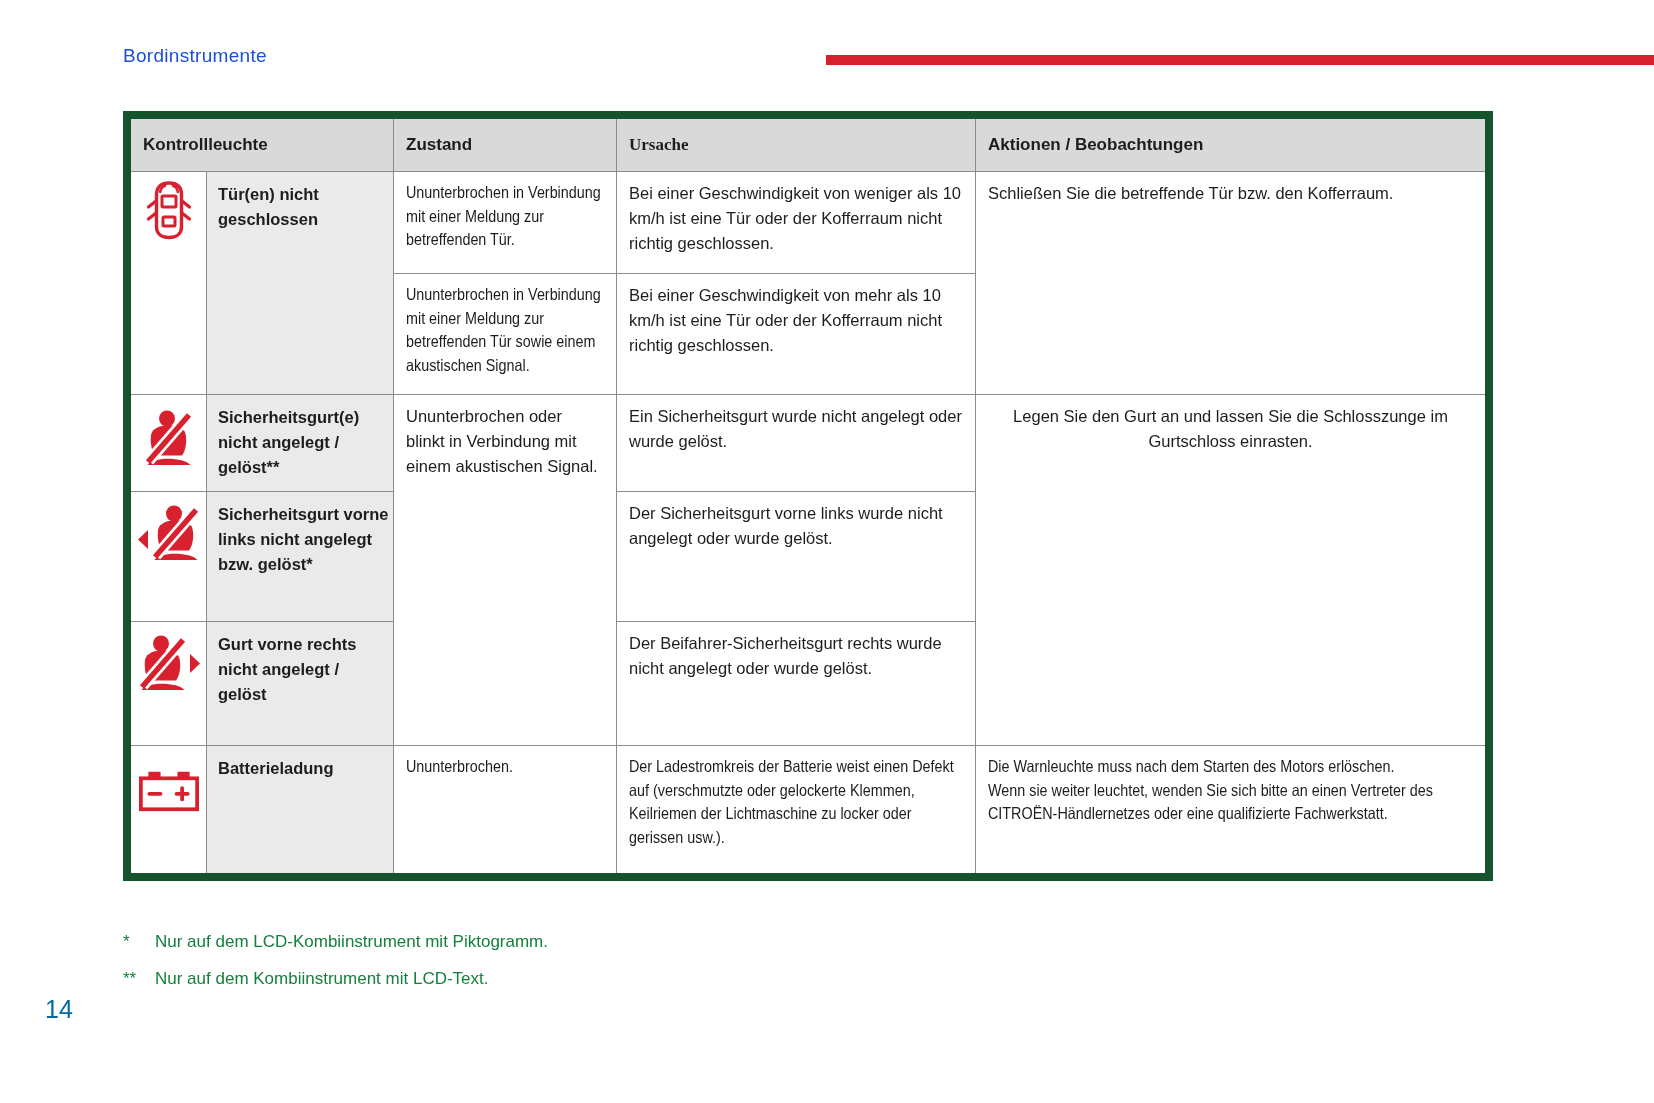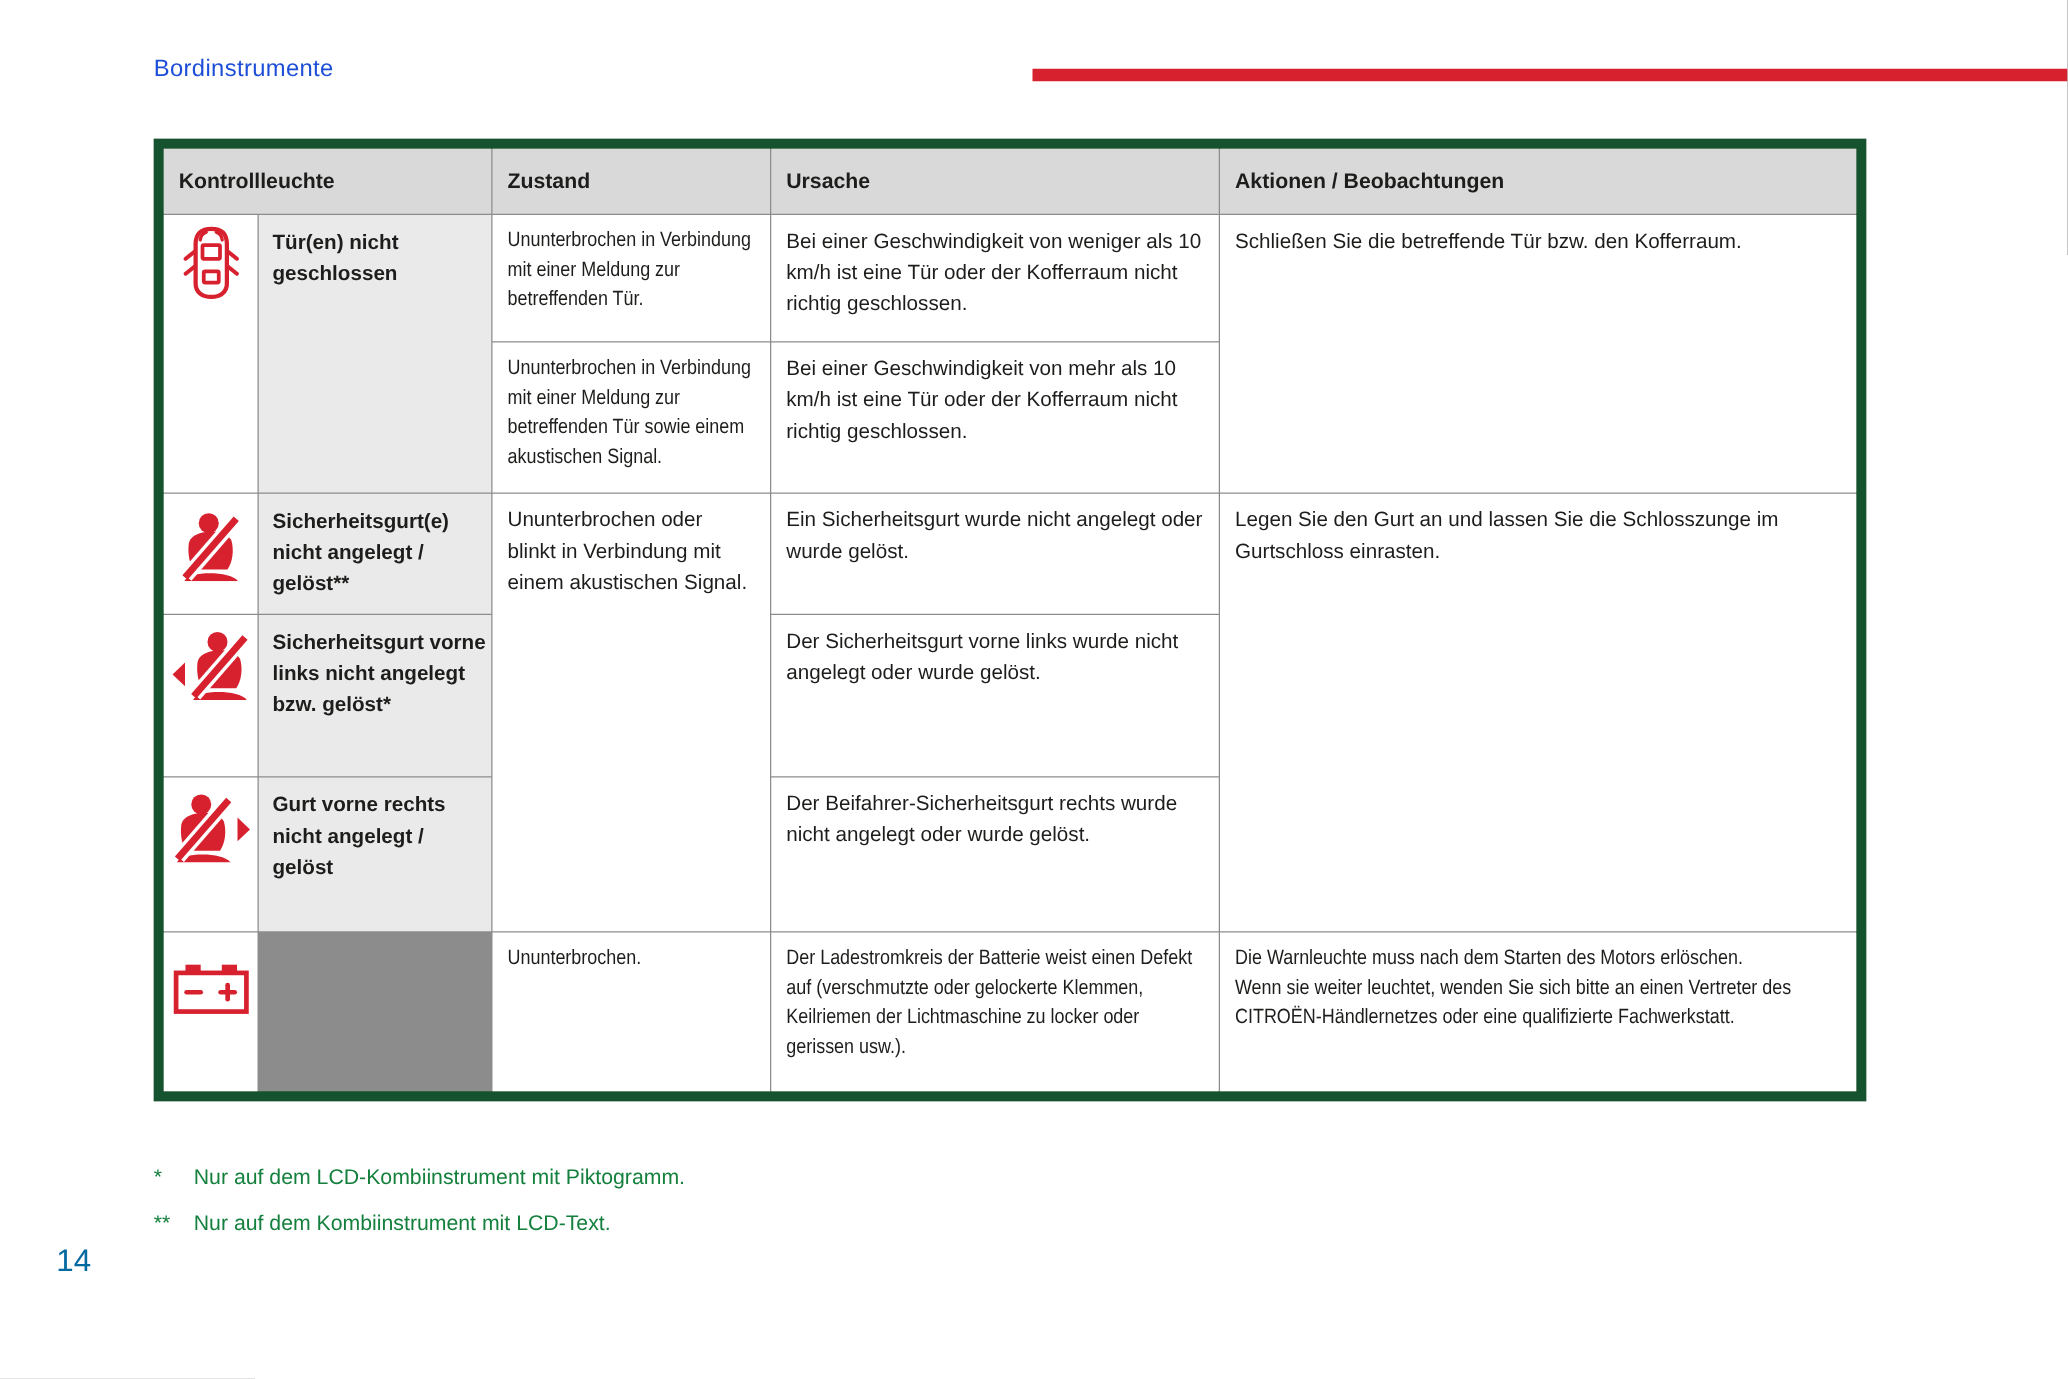--- a/index.html
+++ b/index.html
@@ -33,34 +33,34 @@
     background:var(--label-bg,#eaeaea);font-weight:bold;
     padding:10px 4px 0 11px;font-size:16.5px;line-height:25px;
   }
   .icon-cell{background:#fff;display:flex;justify-content:center;align-items:flex-start;padding:0;}
   .pt6{padding-top:7px;} .pt14{padding-top:14px;} .pt12{padding-top:12px;} .pt22{padding-top:22px;}
   .cond{display:block;width:115%;transform:scaleX(0.87);transform-origin:0 0;font-size:16.5px;line-height:23.5px;}
   .cond p{margin:0;}
   
   .h-kontroll{grid-column:1/3;grid-row:1;}
   .h-zustand{grid-column:3;grid-row:1;}
-  .h-ursache{grid-column:4;grid-row:1;}
+  .h-ursache{grid-column:4;grid-row:1;font-family:Liberation Serif, serif;}
   .h-aktionen{grid-column:5;grid-row:1;}
   .door-icon-cell{grid-column:1;grid-row:2/4;}
   .door-label{grid-column:2;grid-row:2/4;}
   .door-z1{grid-column:3;grid-row:2;}
   .door-u1{grid-column:4;grid-row:2;}
   .door-z2{grid-column:3;grid-row:3;}
   .door-u2{grid-column:4;grid-row:3;}
   .door-akt{grid-column:5;grid-row:2/4;}
   .sb-i1{grid-column:1;grid-row:4;} .sb-l1{grid-column:2;grid-row:4;} .sb-u1{grid-column:4;grid-row:4;}
   .sb-i2{grid-column:1;grid-row:5;} .sb-l2{grid-column:2;grid-row:5;} .sb-u2{grid-column:4;grid-row:5;}
   .sb-i3{grid-column:1;grid-row:6;} .sb-l3{grid-column:2;grid-row:6;} .sb-u3{grid-column:4;grid-row:6;}
   .sb-z{grid-column:3;grid-row:4/7;}
-  .sb-akt{grid-column:5;grid-row:4/7;}
+  .sb-akt{grid-column:5;grid-row:4/7;text-align:center;}
   .bat-i{grid-column:1;grid-row:7;} .bat-l{grid-column:2;grid-row:7;}
   .bat-z{grid-column:3;grid-row:7;} .bat-u{grid-column:4;grid-row:7;} .bat-a{grid-column:5;grid-row:7;}
   svg .stk{stroke:var(--accent-red,#d7212e);fill:none;stroke-linecap:round;}
   svg .fil{fill:var(--accent-red,#d7212e);}
   .footnote{position:absolute;left:123px;font-size:17px;color:#15803d;}
   .fn-1{top:932px;} .fn-2{top:969px;}
   .fn-marker{display:inline-block;width:32px;}
   .page-number{position:absolute;left:45px;top:995px;font-size:25px;font-weight:normal;color:#0369a1;}
 </style>
 </head>
@@ -150,20 +150,21 @@
     <div class="icon-cell bat-i pt22">
       <svg width="62" height="45" viewBox="0 0 66 48">
         <rect class="stk" stroke-width="4" x="3" y="11" width="60" height="33"></rect>
         <rect class="fil" x="11" y="4" width="13" height="7"></rect>
         <rect class="fil" x="42" y="4" width="13" height="7"></rect>
         <line class="stk" stroke-width="4" x1="12" y1="27.5" x2="24" y2="27.5"></line>
         <line class="stk" stroke-width="4" x1="41" y1="27.5" x2="53" y2="27.5"></line>
         <line class="stk" stroke-width="4" x1="47" y1="21.5" x2="47" y2="33.5"></line>
       </svg>
     </div>
+    <div class="lbl bat-l">Batterieladung</div>
     <div class="cell bat-u">
         <span class="cond">Der Ladestromkreis der Batterie weist einen Defekt auf (verschmutzte oder gelockerte Klemmen, Keilriemen der Lichtmaschine zu locker oder gerissen usw.).</span>
       </div>
     <div class="cell bat-z">
         <span class="cond">Ununterbrochen.</span>
       </div>
     <div class="cell bat-a">
       <span class="cond">
         <p>Die Warnleuchte muss nach dem Starten des Motors erlöschen.</p>
         <p>Wenn sie weiter leuchtet, wenden Sie sich bitte an einen Vertreter des CITROËN-Händlernetzes oder eine qualifizierte Fachwerkstatt.</p>

